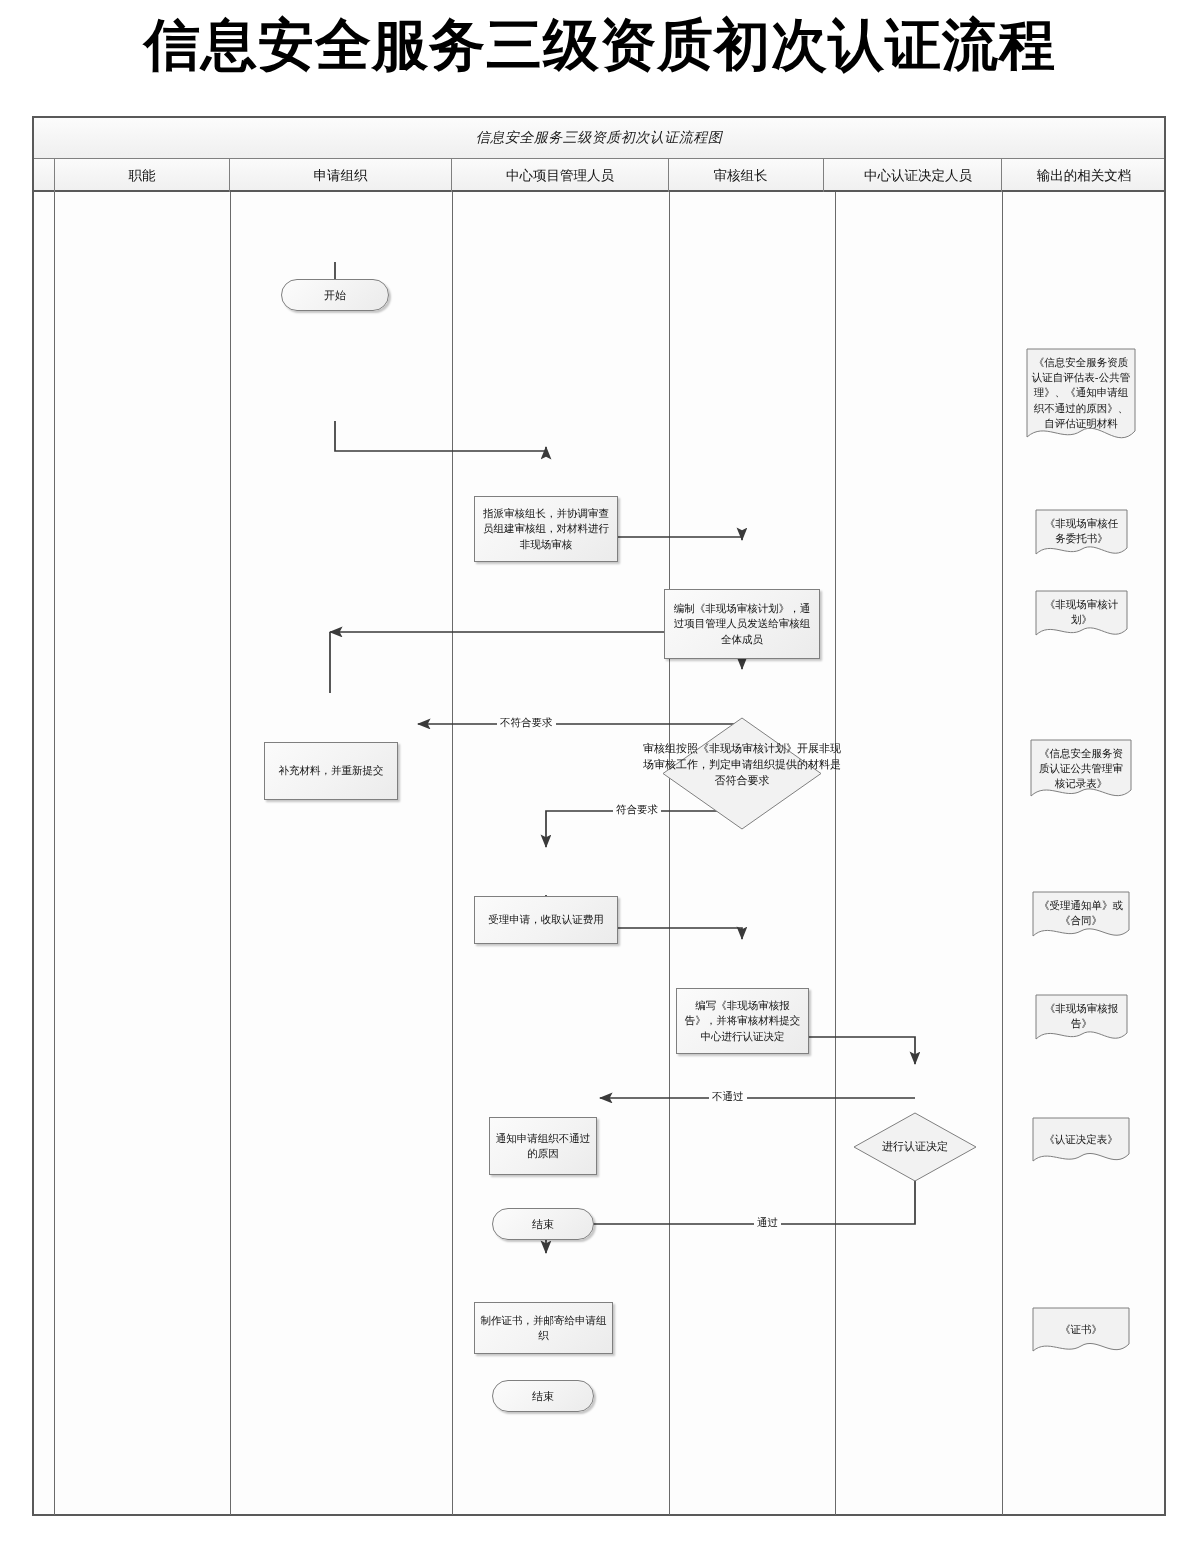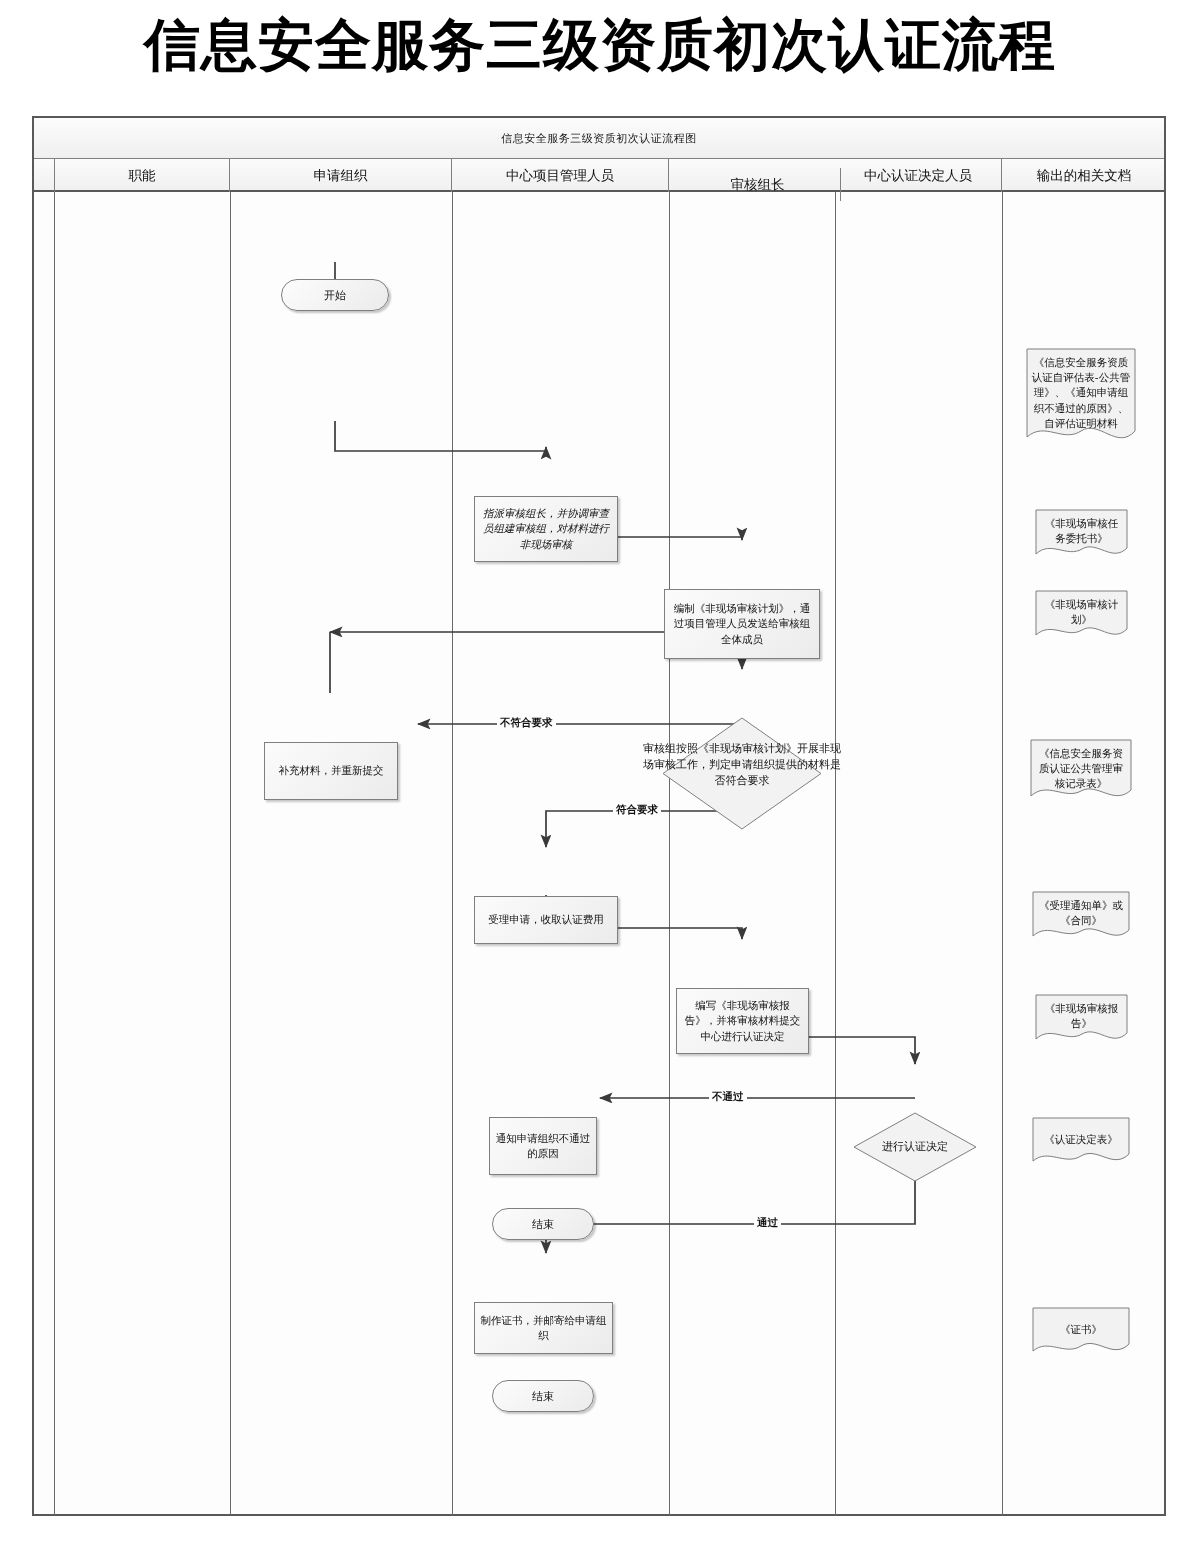--- a/index.html
+++ b/index.html
@@ -13,21 +13,21 @@
     line-height:1.1;
   }
 
   
   #frame{position:absolute;left:32px;top:116px;width:1134px;height:1400px;
     border:2px solid #595959;background:#fdfdfd;box-sizing:border-box;}
   #bannerRow{position:absolute;left:0;top:0;width:100%;height:41px;
     border-bottom:1px solid #808080;box-sizing:border-box;
     background:linear-gradient(#fcfcfc,#efefef);
     display:flex;align-items:center;justify-content:center;}
-  #bannerRow .t{font-size:11px;color:#1a1a1a;letter-spacing:.5px;}
+  #bannerRow .t{font-size:14px;color:#1a1a1a;letter-spacing:.5px;font-style:italic;}
 
   #headRow{position:absolute;left:0;top:41px;width:100%;height:33px;
     border-bottom:2px solid #595959;box-sizing:border-box;
     background:linear-gradient(#fbfbfb,#f0f0f0);}
   .hcell{position:absolute;top:0;height:33px;display:flex;align-items:center;
     justify-content:center;font-size:13.5px;color:#111;
     border-right:1px solid #808080;box-sizing:border-box;}
   .hcell.first{border-left:1px solid #808080;}
   .hcell.last{border-right:none;}
 
@@ -52,38 +52,38 @@
     box-shadow:2px 2px 2px rgba(0,0,0,.22);
     font-size:11px;
   }
   .decision{background:transparent;border:none;}
   .decision .dlabel{position:absolute;left:-22px;right:-22px;
     font-size:11px;line-height:1.45;text-align:center;color:#111;}
   .docbox{font-size:10.5px;line-height:1.45;color:#111;}
   .docbox .dtext{position:absolute;left:6px;right:6px;top:8px;text-align:center;}
 
   .elabel{position:absolute;font-size:10.5px;color:#111;background:#fdfdfd;
-    padding:0 3px;white-space:nowrap;font-weight:bold;}
+    padding:0 3px;white-space:nowrap;}
 </style>
 </head>
 <body>
 
 <div id="page">
 
   <div id="title">信息安全服务三级资质初次认证流程</div>
 
   <div id="frame">
     <div id="bannerRow">
       <span class="t">信息安全服务三级资质初次认证流程图</span>
     </div>
     <div id="headRow">
       <div class="hcell first" style="left:20px;width:176px;">职能</div>
       <div class="hcell" style="left:196px;width:222px;">申请组织</div>
       <div class="hcell" style="left:418px;width:217px;">中心项目管理人员</div>
-      <div class="hcell" style="left:641px;width:166px;margin-top:9px;">审核组长</div>
+      <div class="hcell" style="left:624px;width:166px;">审核组长</div>
       <div class="hcell" style="left:801px;width:167px;text-align:center;">中心认证决定人员</div>
       <div class="hcell last" style="left:968px;width:164px;">输出的相关文档</div>
     </div>
 
     <div class="vline" style="left:20px;"></div>
     <div class="vline" style="left:196px;"></div>
     <div class="vline" style="left:418px;"></div>
     <div class="vline" style="left:635px;"></div>
     <div class="vline" style="left:801px;"></div>
     <div class="vline" style="left:968px;"></div>
@@ -114,21 +114,21 @@
     <g fill="none" stroke="#3a3a3a" stroke-width="1.7">
       <path d="M330,632 L330,693"></path>
     </g>
   </svg>
 
   <div class="node term" style="left:281px;top:231px;width:108px;height:32px;">
     <span>开始</span>
   </div>
 
 
-  <div class="node proc" style="left:474px;top:448px;width:144px;height:66px;font-style:italic;">
+  <div class="node proc" style="left:474px;top:448px;width:144px;height:66px;">
     <span>指派审核组长，并协调审查员组建审核组，对材料进行非现场审核</span>
   </div>
 
   <div class="node proc" style="left:664px;top:541px;width:156px;height:70px;">
     <span>编制《非现场审核计划》，通过项目管理人员发送给审核组全体成员</span>
   </div>
 
   <div class="node decision" style="left:662px;top:669px;width:160px;height:113px;">
     <svg width="160" height="113" viewBox="0 0 160 113" style="position:absolute;left:0;top:0;">
       <polygon points="80,1 159,56.5 80,112 1,56.5" fill="#f2f2f2" stroke="#7f7f7f" stroke-width="1"></polygon>

